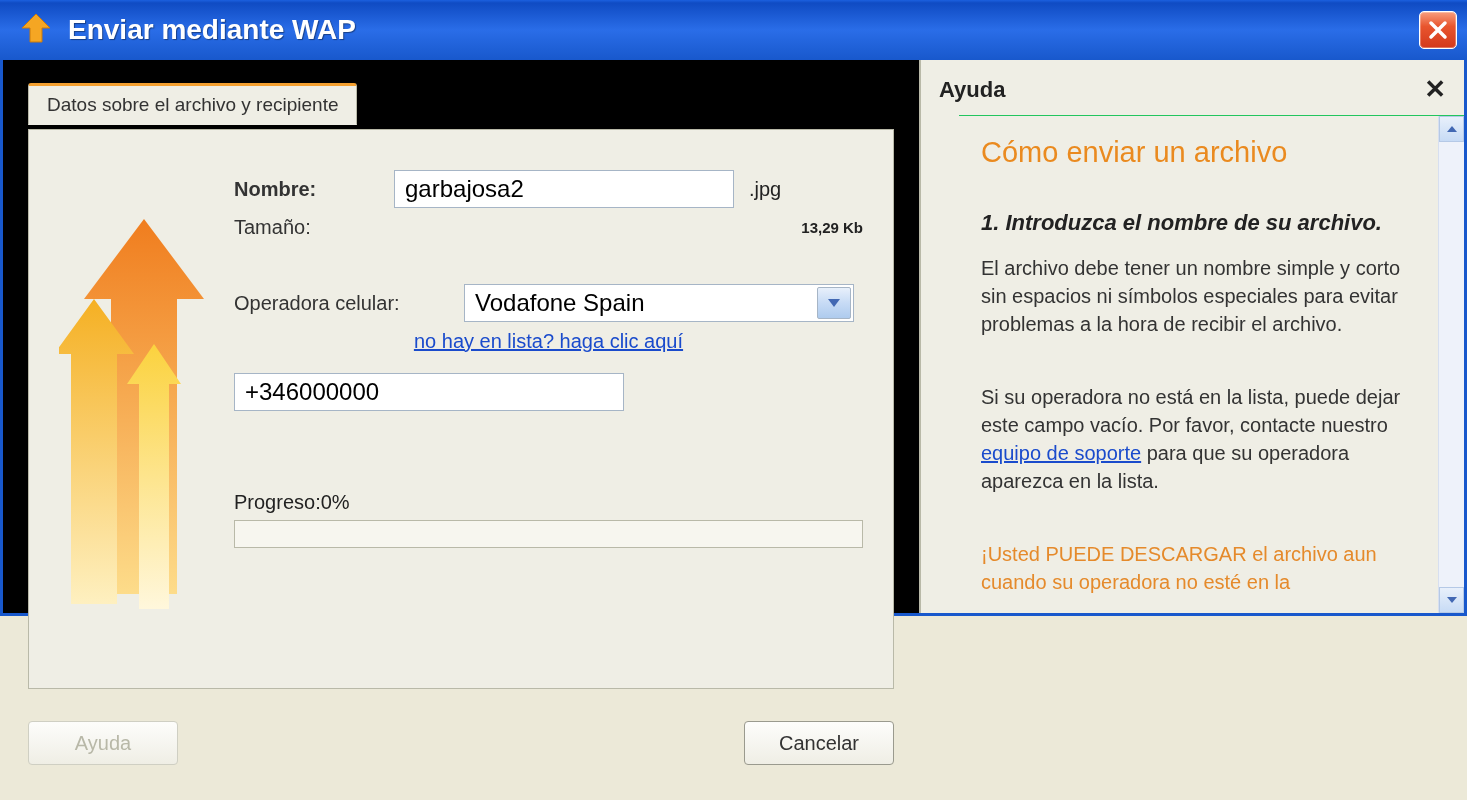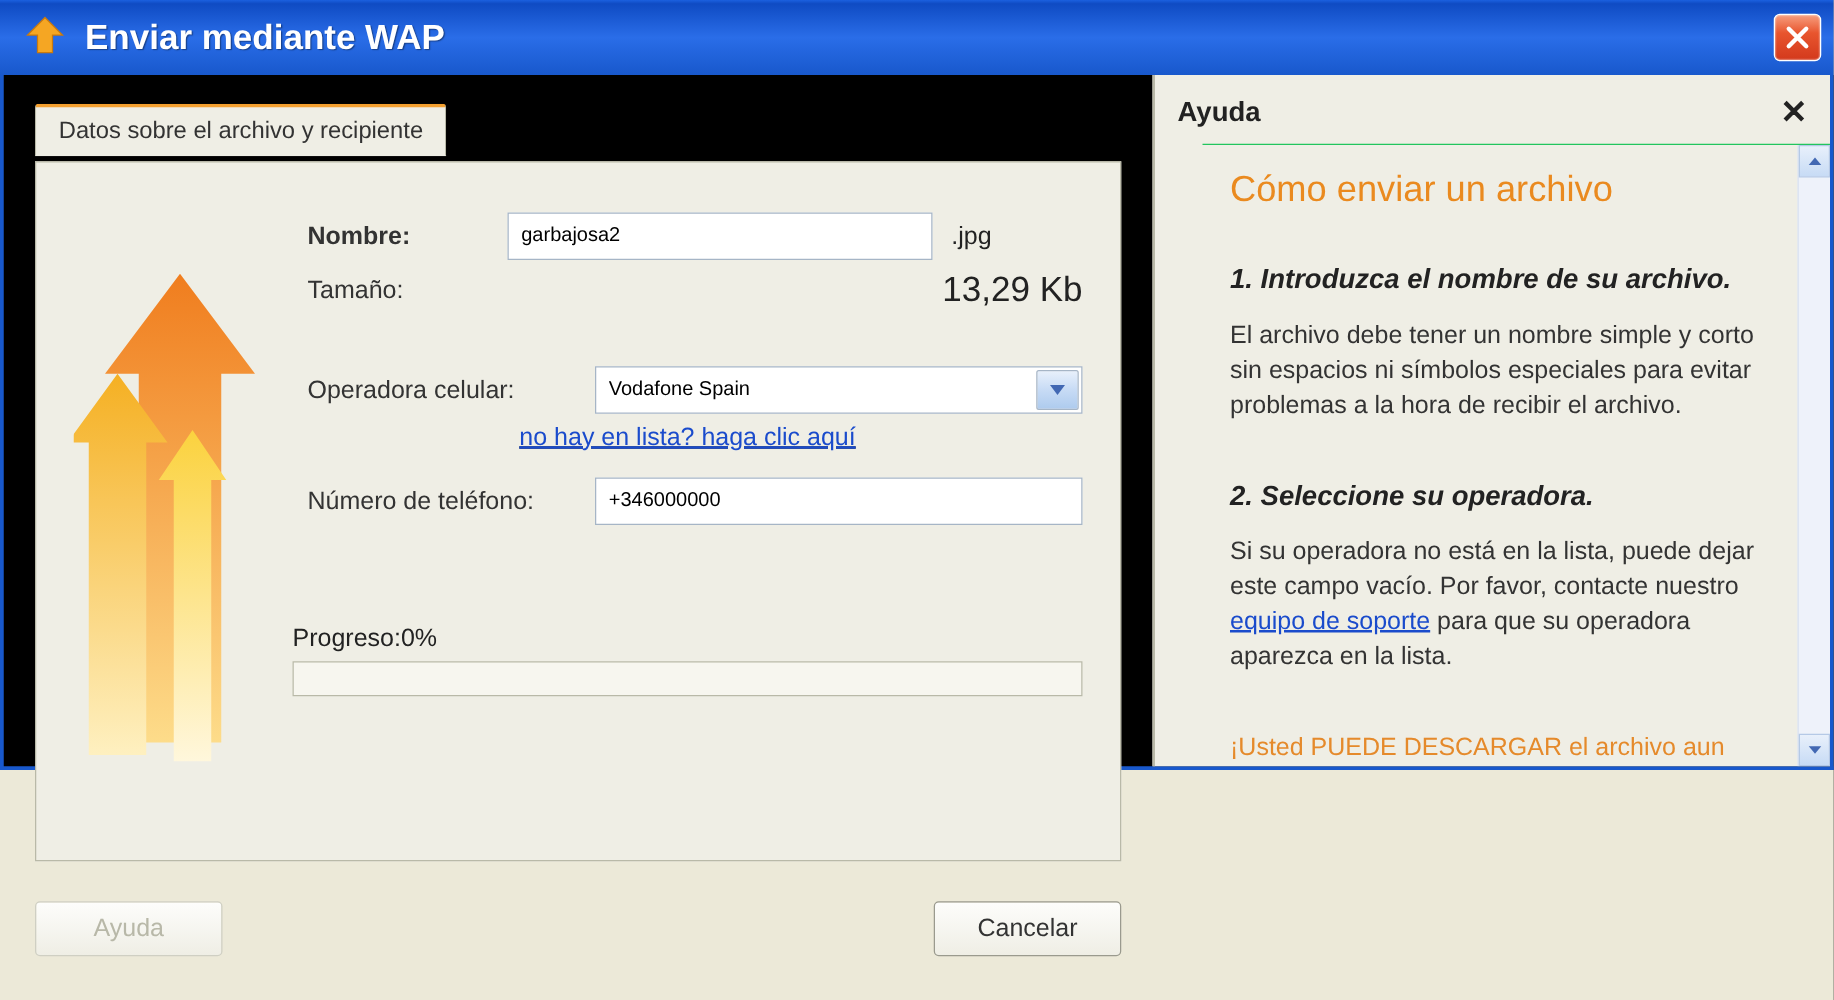--- a/index.html
+++ b/index.html
@@ -88,38 +88,37 @@
 }
 .form-col {
   flex: 1;
   font-size: 20px;
   color: #222;
 }
 .form-row {
   display: flex;
   align-items: center;
   margin-bottom: 8px;
-  margin-left: 12px;
 }
 .form-row.space-top { margin-top: 45px; }
 .form-row label { color: #333; }
 .form-row .lbl-bold { font-weight: bold; width: 160px; }
 .form-row .lbl { width: 230px; }
 .form-row input[type=text] {
   font-family: Tahoma, sans-serif;
-  font-size: 16px;
+  font-size: 24px;
   padding: 4px 10px;
   border: 1px solid #a6b5c6;
   background: #fff;
   height: 38px;
 }
 .nombre-input { width: 340px; }
 .ext-label { margin-left: 15px; font-size: 20px; }
 .size-label { font-size: 20px; }
-.size-value { font-weight: normal; margin-left: auto; font-size: 28px; }
+.size-value { font-weight: bold; margin-left: auto; font-size: 15px; }
 .select-wrap {
   position: relative;
   width: 390px;
 }
 .select-wrap input {
   width: 100%;
   padding-right: 40px;
 }
 .select-arrow {
   position: absolute;
@@ -331,21 +330,20 @@
                 <svg viewBox="0 0 14 10">
                     <polygon points="1,1 13,1 7,9" fill="#4268b3"></polygon>
                   </svg>
               </div>
             </div>
           </div>
           <div class="link-row">
             <a href="#">no hay en lista? haga clic aquí</a>
           </div>
           <div class="form-row">
-            <label class="lbl">Número de teléfono:</label>
             <input type="text" class="phone-input" value="+346000000" style="">
           </div>
           <div class="progress-row">
             <div class="progress-label-row">
               <span>Progreso:</span>
               <span>0%</span>
             </div>
             <div class="progress-bar"></div>
           </div>
         </div>
@@ -361,21 +359,20 @@
   <div class="help-panel">
     <div class="help-header">
       <div class="help-header-title">Ayuda</div>
       <div class="help-close">✕</div>
     </div>
     <div class="help-body-wrap">
       <div class="help-body">
         <h1>Cómo enviar un archivo</h1>
         <h2>1. Introduzca el nombre de su archivo.</h2>
         <p>El archivo debe tener un nombre simple y corto sin espacios ni símbolos especiales para evitar problemas a la hora de recibir el archivo.</p>
-        <h2>2. Seleccione su operadora.</h2>
         <p>
           <span>Si su operadora no está en la lista, puede dejar este campo vacío. Por favor, contacte nuestro </span><a href="#">equipo de soporte</a><span> para que su operadora aparezca en la lista.</span>
         </p>
         <div class="help-note">¡Usted PUEDE DESCARGAR el archivo aun cuando su operadora no esté en la</div>
       </div>
       <div class="scrollbar">
         <div class="scroll-btn">
           <svg viewBox="0 0 12 8">
               <polygon points="1,7 11,7 6,1" fill="#4268b3"></polygon>
             </svg>

